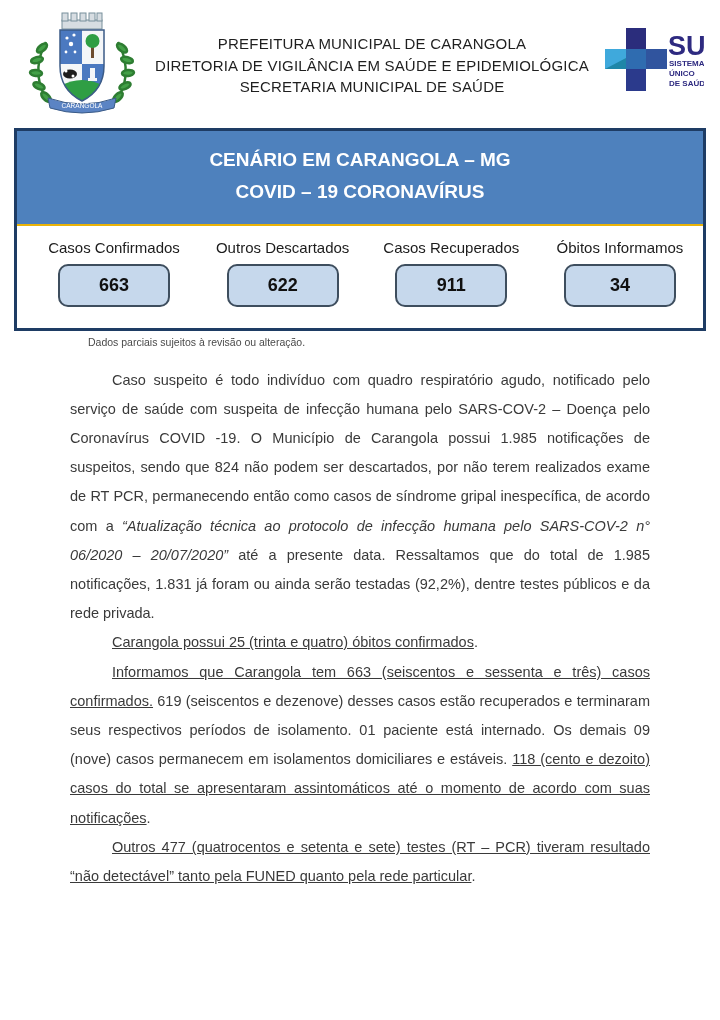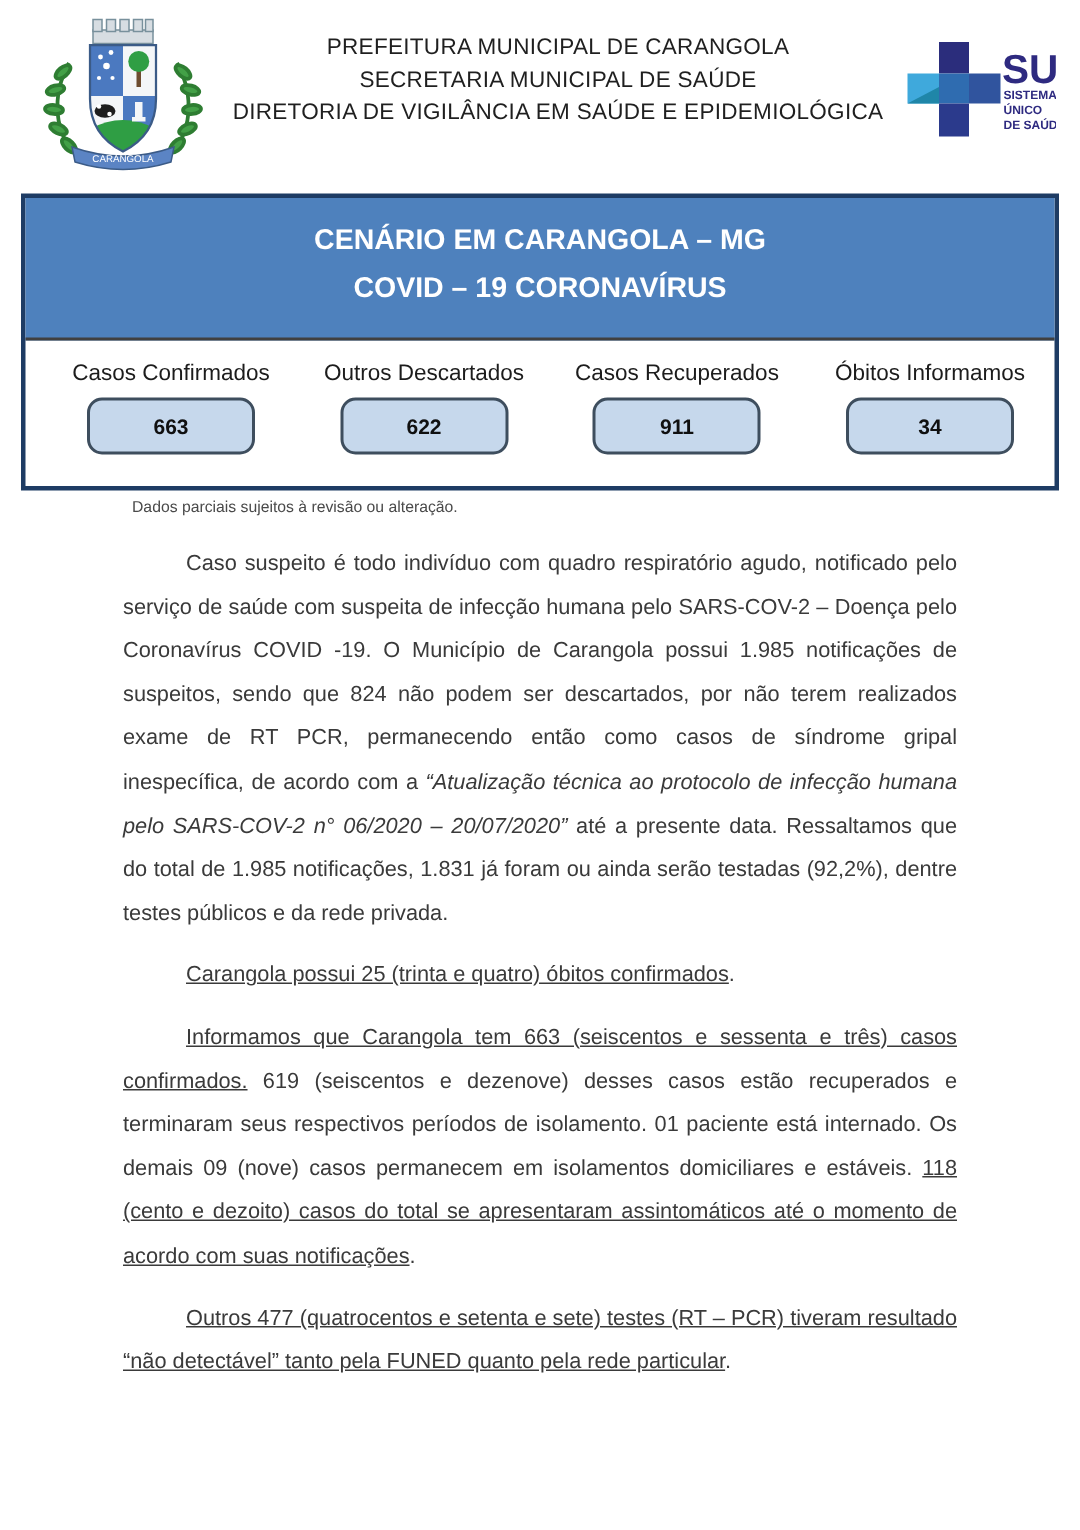--- a/index.html
+++ b/index.html
@@ -3,44 +3,44 @@
 <meta charset="utf-8">
 <style>
   html,body{margin:0;padding:0;background:#ffffff;}
   .page{
     width:720px;height:1020px;background:#ffffff;position:relative;
     font-family:"Liberation Sans","DejaVu Sans",sans-serif;color:#2f2f2f;overflow:hidden;
   }
   
   .hdr{display:flex;align-items:flex-start;padding:8px 16px 0 22px;}
   .coat{width:122px;flex:0 0 122px;}
-  .hdr-text{flex:1;text-align:center;margin-top:13px;font-size:15px;line-height:21.5px;
+  .hdr-text{flex:1;text-align:center;margin-top:25px;font-size:15px;line-height:21.5px;
     color:#1f1f1f;font-weight:400;letter-spacing:.2px;}
   .sus{width:104px;flex:0 0 104px;margin-top:17px;}
   
   .doc-title{text-align:center;margin-top:8px;font-family:"Liberation Serif","DejaVu Serif",serif;
     font-weight:bold;color:#141414;}
   .doc-title .t1{font-size:19.5px;line-height:24px;}
   .doc-title .t2{font-size:17.5px;line-height:22px;}
   
   .box{margin:6px 14px 0 14px;border:3px solid #1e3c64;background:#ffffff;}
-  .banner{background:#4e81bd;border-bottom:2px solid #404040;text-align:center;
+  .banner{background:#4e81bd;border-bottom:2px solid #eab308;text-align:center;
     color:#ffffff;font-weight:bold;font-size:19px;line-height:32px;padding:13px 0 16px 0;}
   .stats{display:flex;justify-content:space-between;padding:13px 8px 21px 22px;}
   .stat{text-align:center;width:150px;}
   .stat-label{font-size:15px;color:#1c1c1c;line-height:18px;}
   .stat-card{display:inline-block;margin-top:7px;width:108px;padding:9px 0;
     background:#c6d8ec;border:2px solid #3e4e5e;border-radius:10px;
-    font-size:14px;font-weight:bold;color:#101010;}
+    font-size:18px;font-weight:bold;color:#101010;}
   
   .source{margin:5px 20px 0 88px;font-size:10.5px;line-height:13.5px;color:#4a4a4a;}
   
   .body-text{margin:16px 70px 0 70px;text-align:justify;font-size:14.5px;
     line-height:29.2px;color:#3a3a3a;}
-  .body-text p{margin:12px;text-indent:42px;}
+  .body-text p{margin:0;text-indent:42px;}
   .it{font-style:italic;}
   .un{text-decoration:underline;}
   
   .sus-word{font-family:"Liberation Sans",sans-serif;font-weight:bold;}
 </style>
 </head>
 <body>
 
 <div class="page">
 
@@ -105,22 +105,22 @@
 
         <g>
           <path d="M26,90 q34,12 68,0 l-2,10 q-32,10 -64,0 z" fill="#5b84c4" stroke="#3b5b87" stroke-width="1"></path>
           <text x="60" y="100" text-anchor="middle" font-size="6.5" fill="#ffffff" font-family="Liberation Sans, sans-serif">CARANGOLA</text>
         </g>
       </svg>
     </div>
 
     <div class="hdr-text">
       <div>PREFEITURA MUNICIPAL DE CARANGOLA</div>
+      <div>DIRETORIA DE VIGILÂNCIA EM SAÚDE E EPIDEMIOLÓGICA</div>
       <div>SECRETARIA MUNICIPAL DE SAÚDE</div>
-      <div>DIRETORIA DE VIGILÂNCIA EM SAÚDE E EPIDEMIOLÓGICA</div>
     </div>
 
     <div class="sus">
       <svg width="104" height="72" viewBox="0 0 104 72">
         <g>
           <rect x="26" y="3" width="20" height="21" fill="#2b2d7c"></rect>
           <rect x="5" y="24" width="21" height="20" fill="#3fa9dc"></rect>
           <polygon points="5,44 26,44 26,33" fill="#1f86a8"></polygon>
           <rect x="26" y="24" width="20" height="20" fill="#2f6cb0"></rect>
           <rect x="46" y="24" width="21" height="20" fill="#30549e"></rect>

